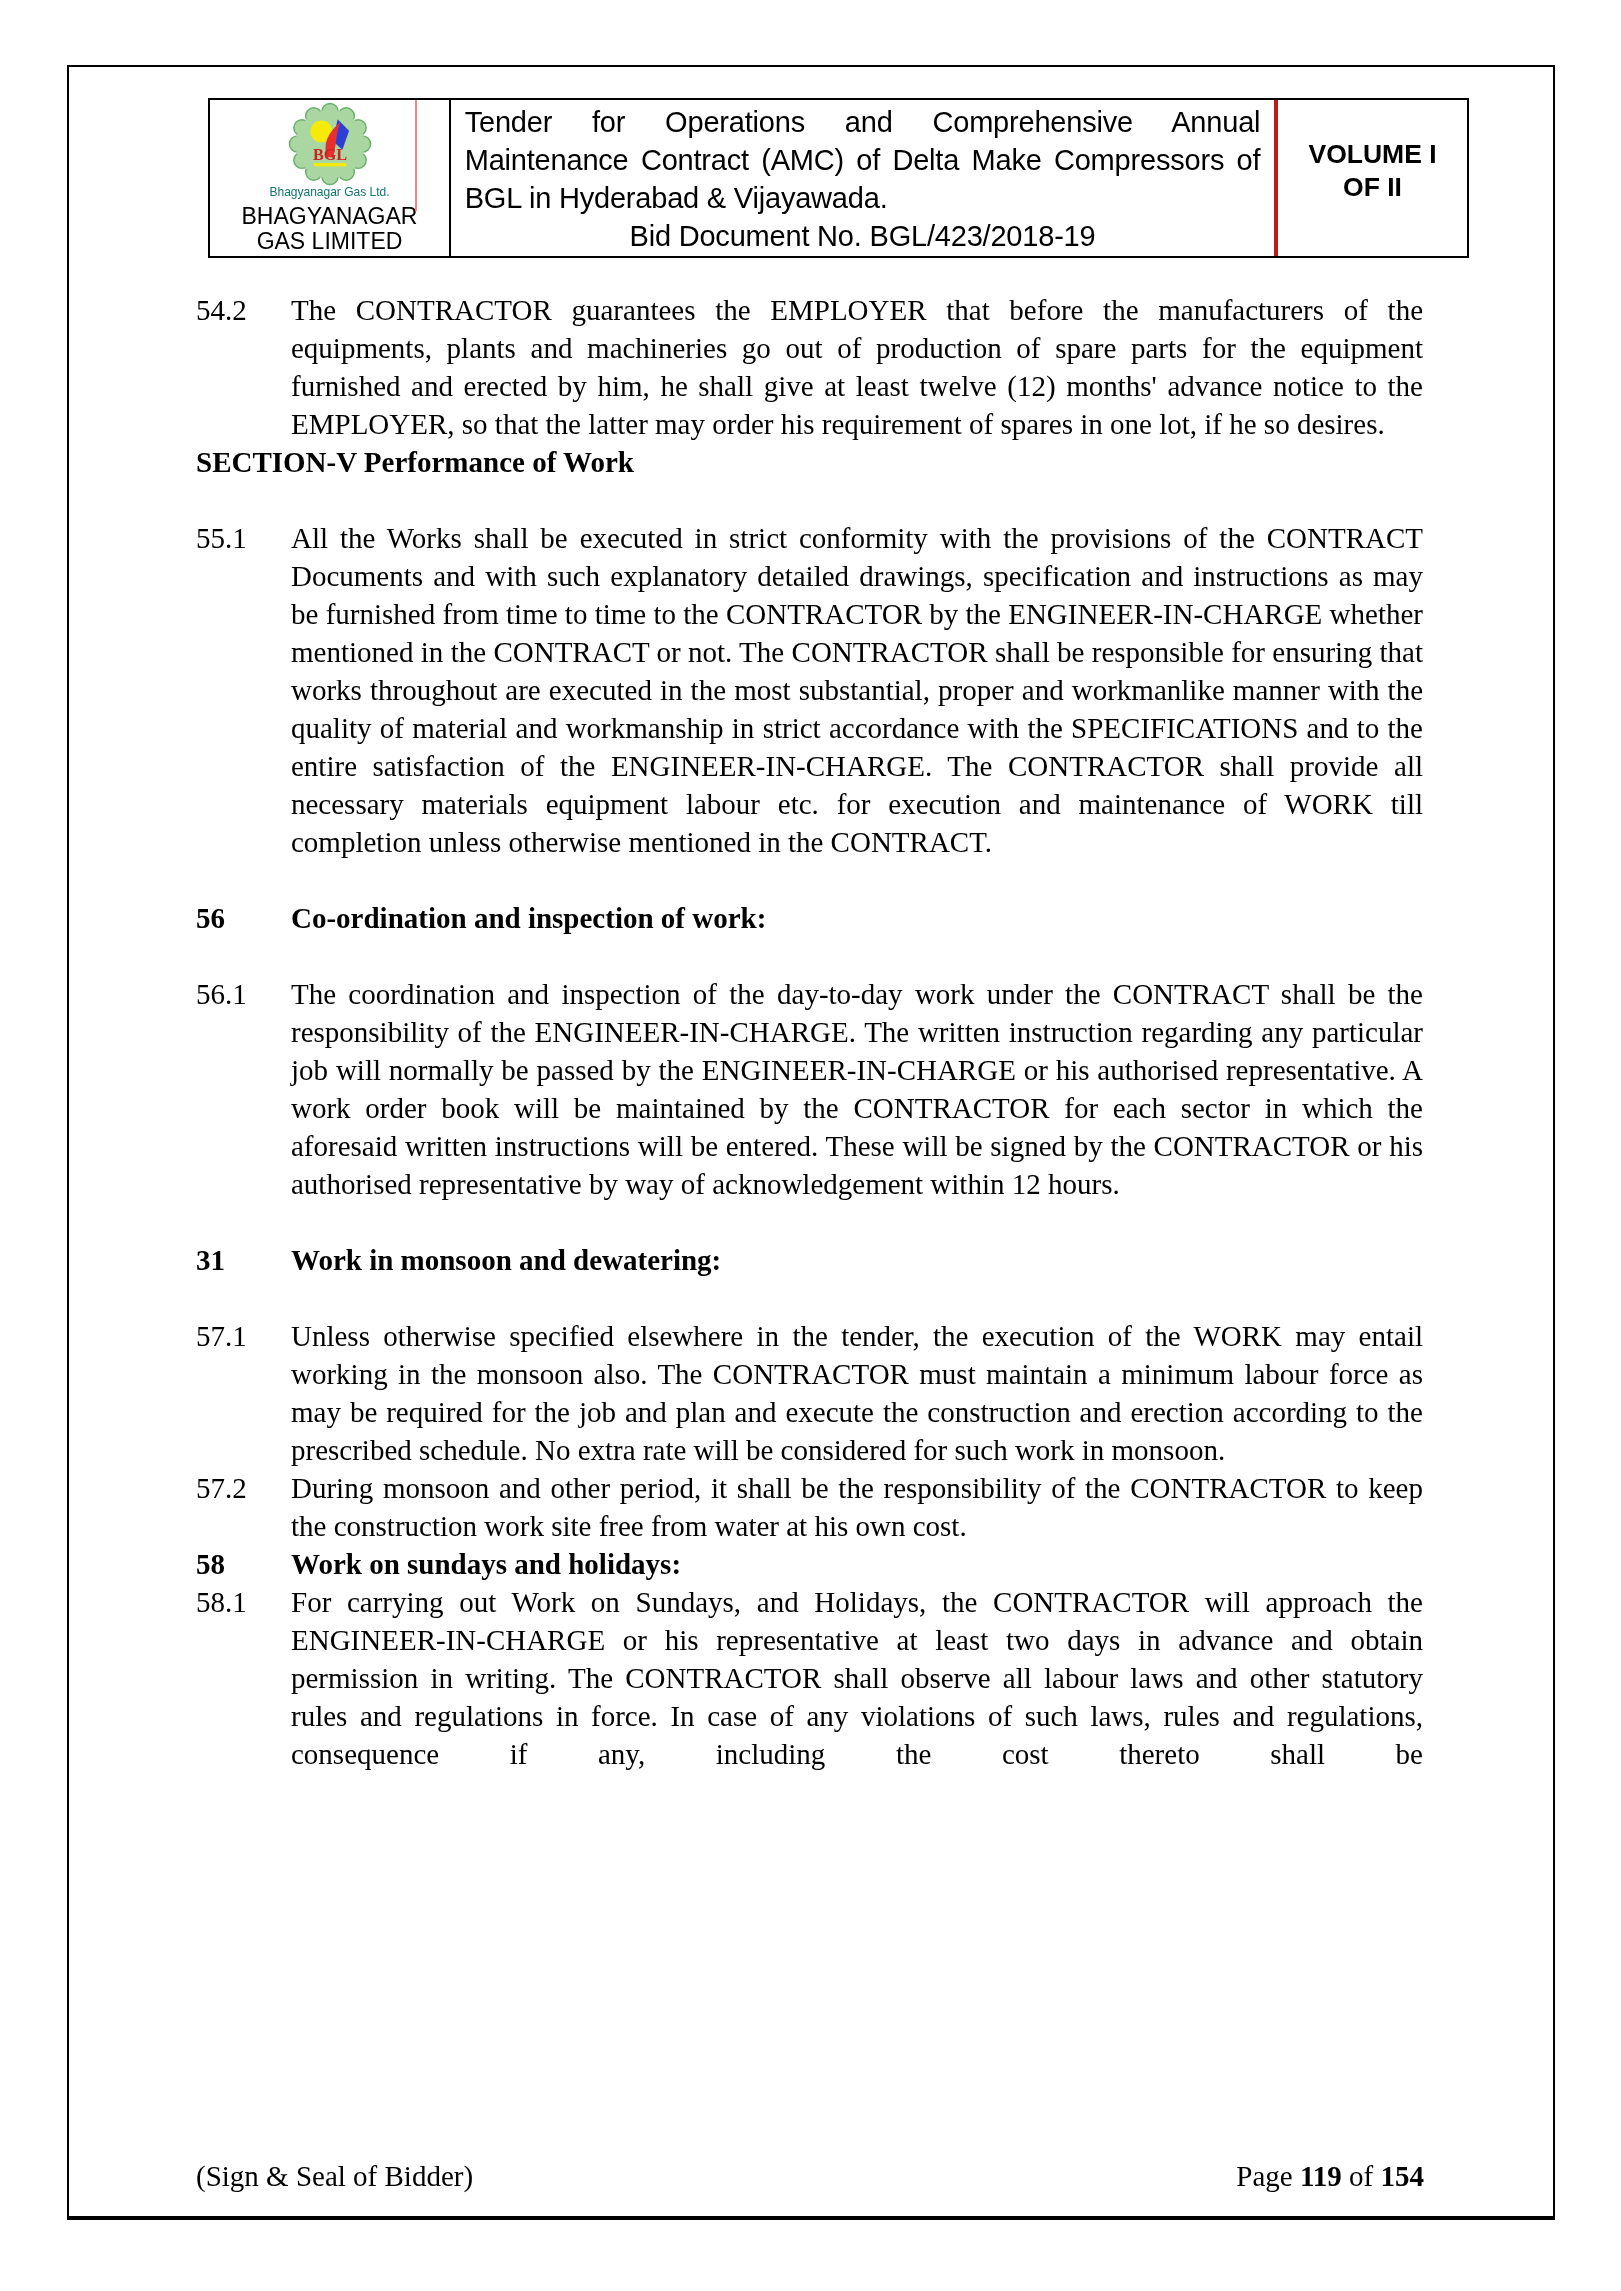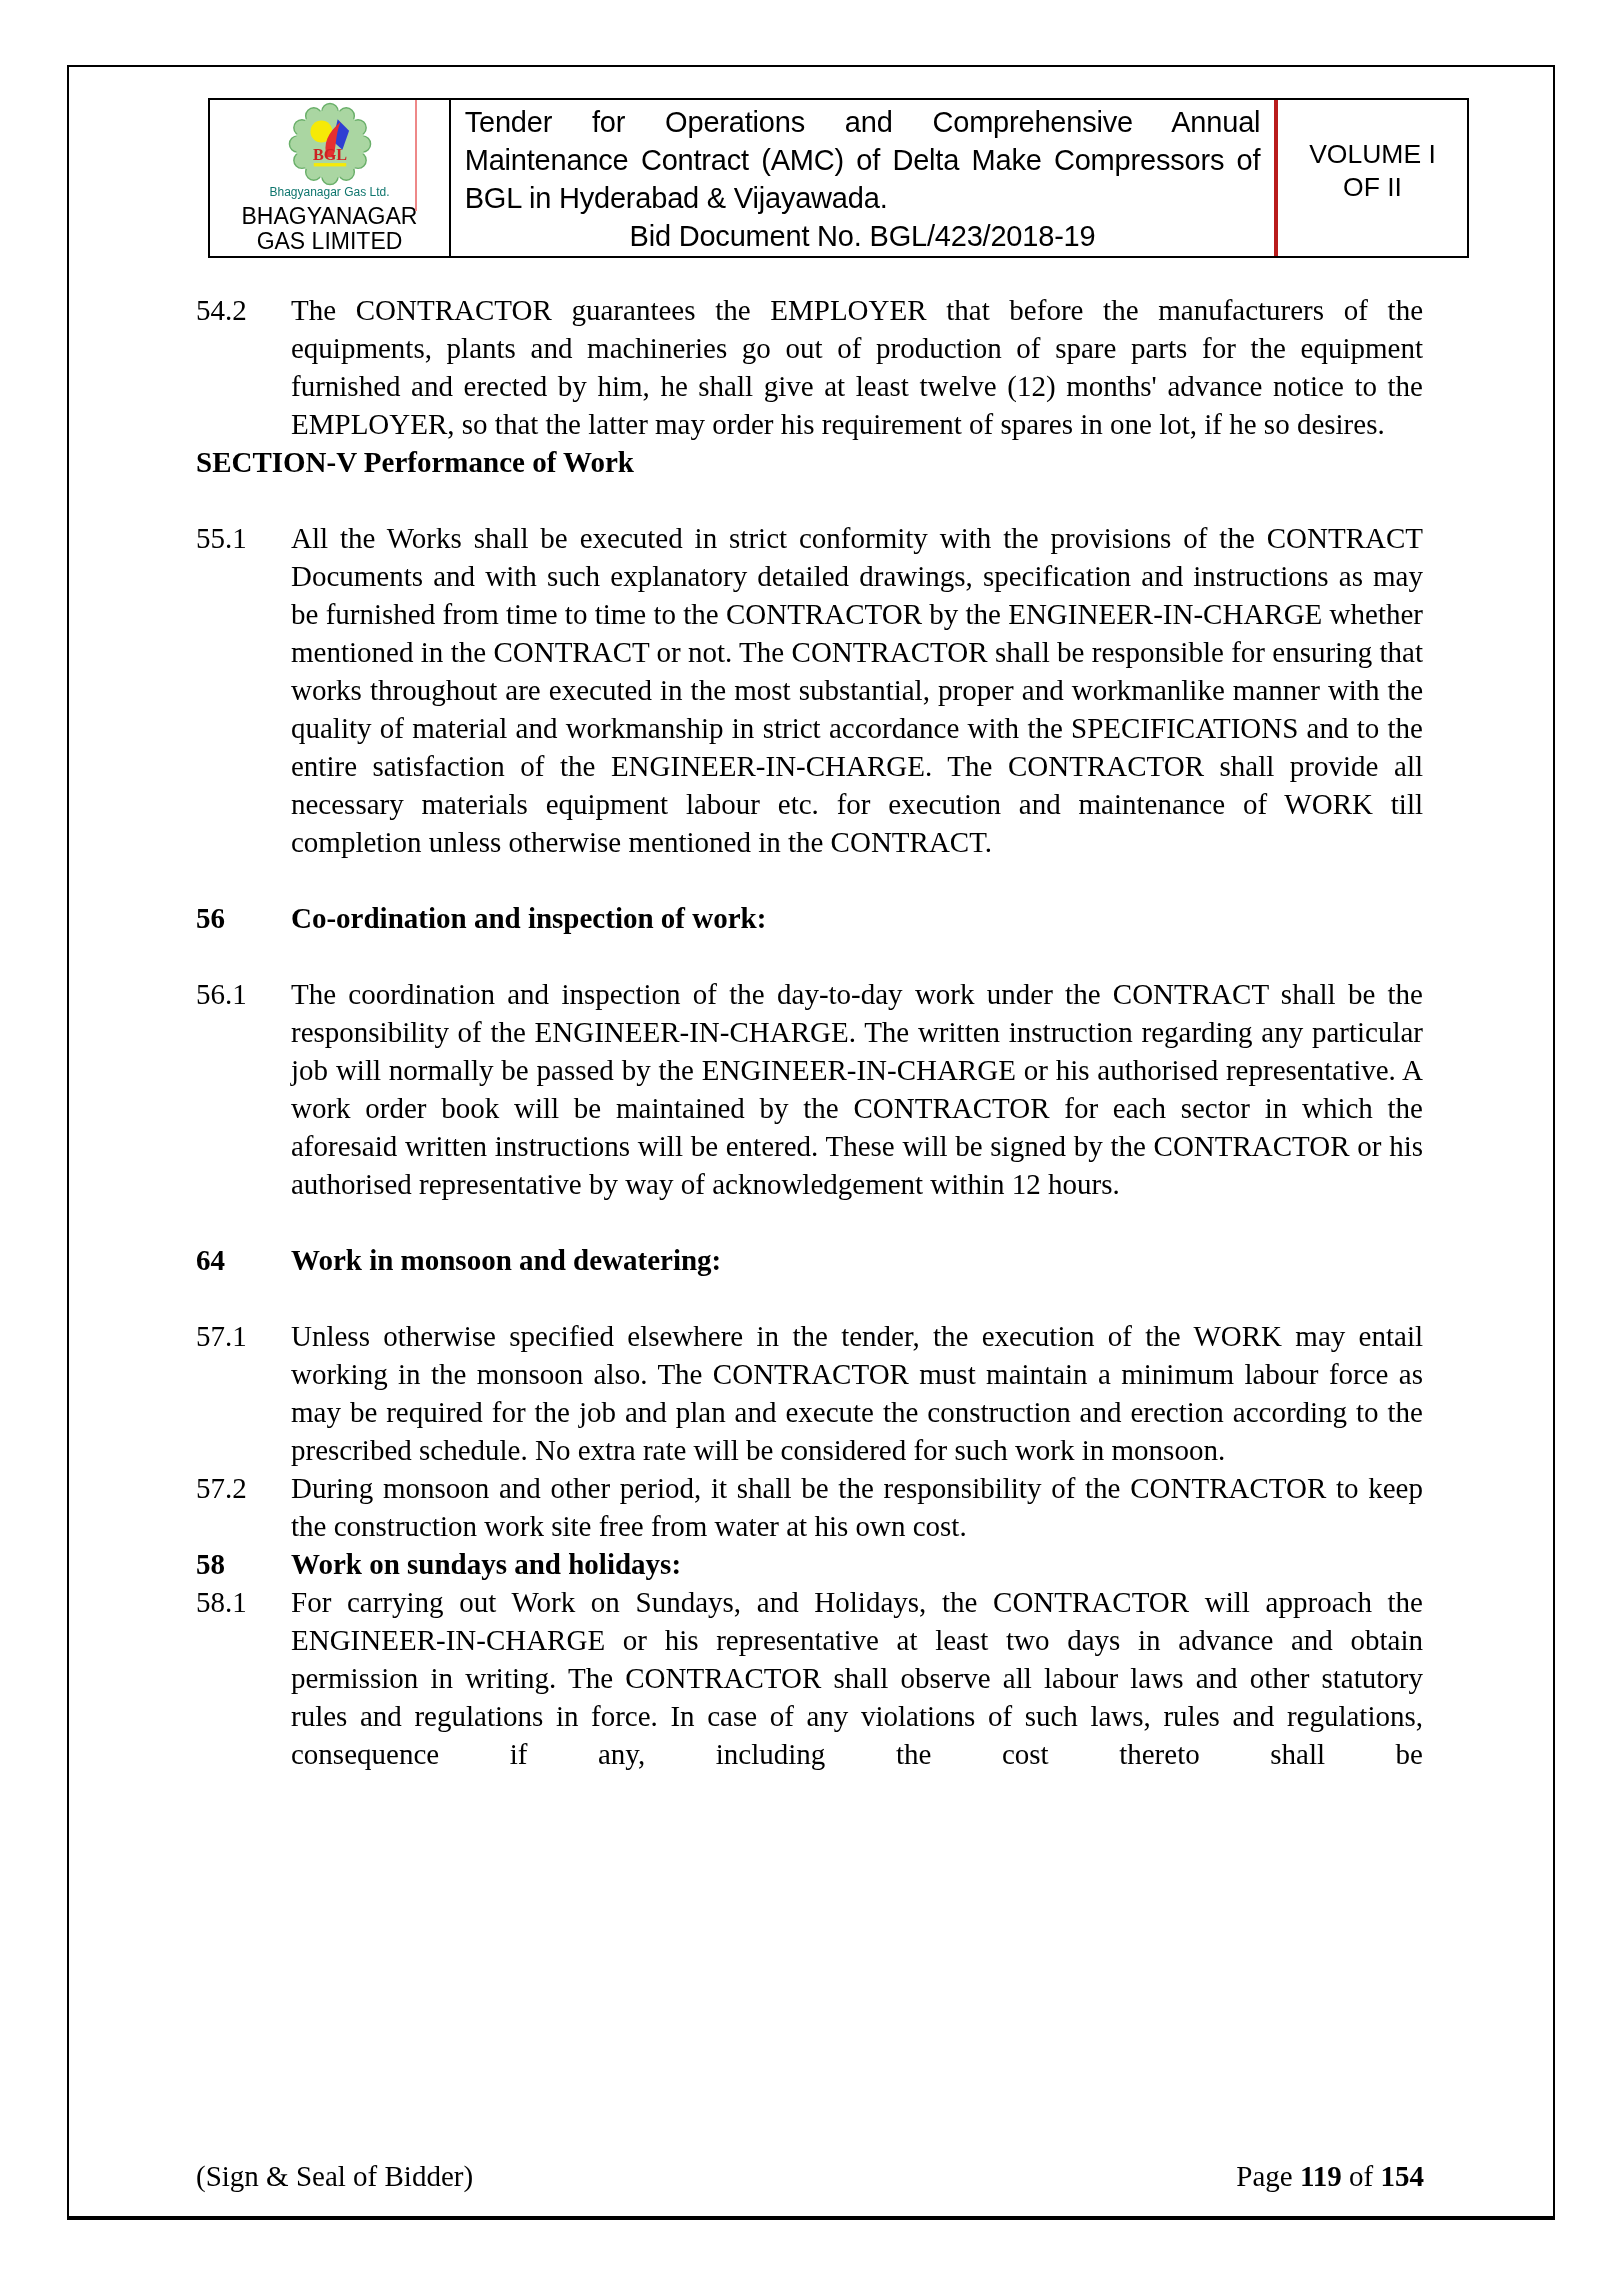--- a/index.html
+++ b/index.html
@@ -41,20 +41,21 @@
   }
   .cell-title {
     flex: 1;
     border-right: 4px solid #b91c1c;
     padding: 2.9px 13.7px 0 13.7px;
   }
   .cell-volume {
     width: 189px;
     display: flex; flex-direction: column; justify-content: center; align-items: center;
     padding-bottom: 13.7px;
+    font-weight: bold;
   }
   .title-just  { font-size: 29px; line-height: 38px; text-align: justify; letter-spacing: -0.2px; }
   .title-center{ font-size: 29px; line-height: 38px; text-align: center; letter-spacing: -0.2px; }
   .volume-line { font-size: 26.5px; line-height: 33px; }
   .logo-caption {
     font-size: 12px; line-height: 16.7px;
     color: #0f766e; font-weight: normal;
     margin-top: -2px;
   }
   .company-name {
@@ -169,21 +170,21 @@
       <span class="num">56</span>
       <div class="txt">Co-ordination and inspection of work:</div>
     </div>
 
     <div class="item para gap">
       <span class="num">56.1</span>
       <div class="txt">The coordination and inspection of the day-to-day work under the CONTRACT shall be the responsibility of the ENGINEER-IN-CHARGE. The written instruction regarding any particular job will normally be passed by the ENGINEER-IN-CHARGE or his authorised representative. A work order book will be maintained by the CONTRACTOR for each sector in which the aforesaid written instructions will be entered. These will be signed by the CONTRACTOR or his authorised representative by way of acknowledgement within 12 hours.</div>
     </div>
 
     <div class="item heading gap">
-      <span class="num">64</span>
+      <span class="num">31</span>
       <div class="txt">Work in monsoon and dewatering:</div>
     </div>
 
     <div class="item para gap">
       <span class="num">57.1</span>
       <div class="txt">Unless otherwise specified elsewhere in the tender, the execution of the WORK may entail working in the monsoon also. The CONTRACTOR must maintain a minimum labour force as may be required for the job and plan and execute the construction and erection according to the prescribed schedule. No extra rate will be considered for such work in monsoon.</div>
     </div>
 
     <div class="item para">
       <span class="num">57.2</span>

